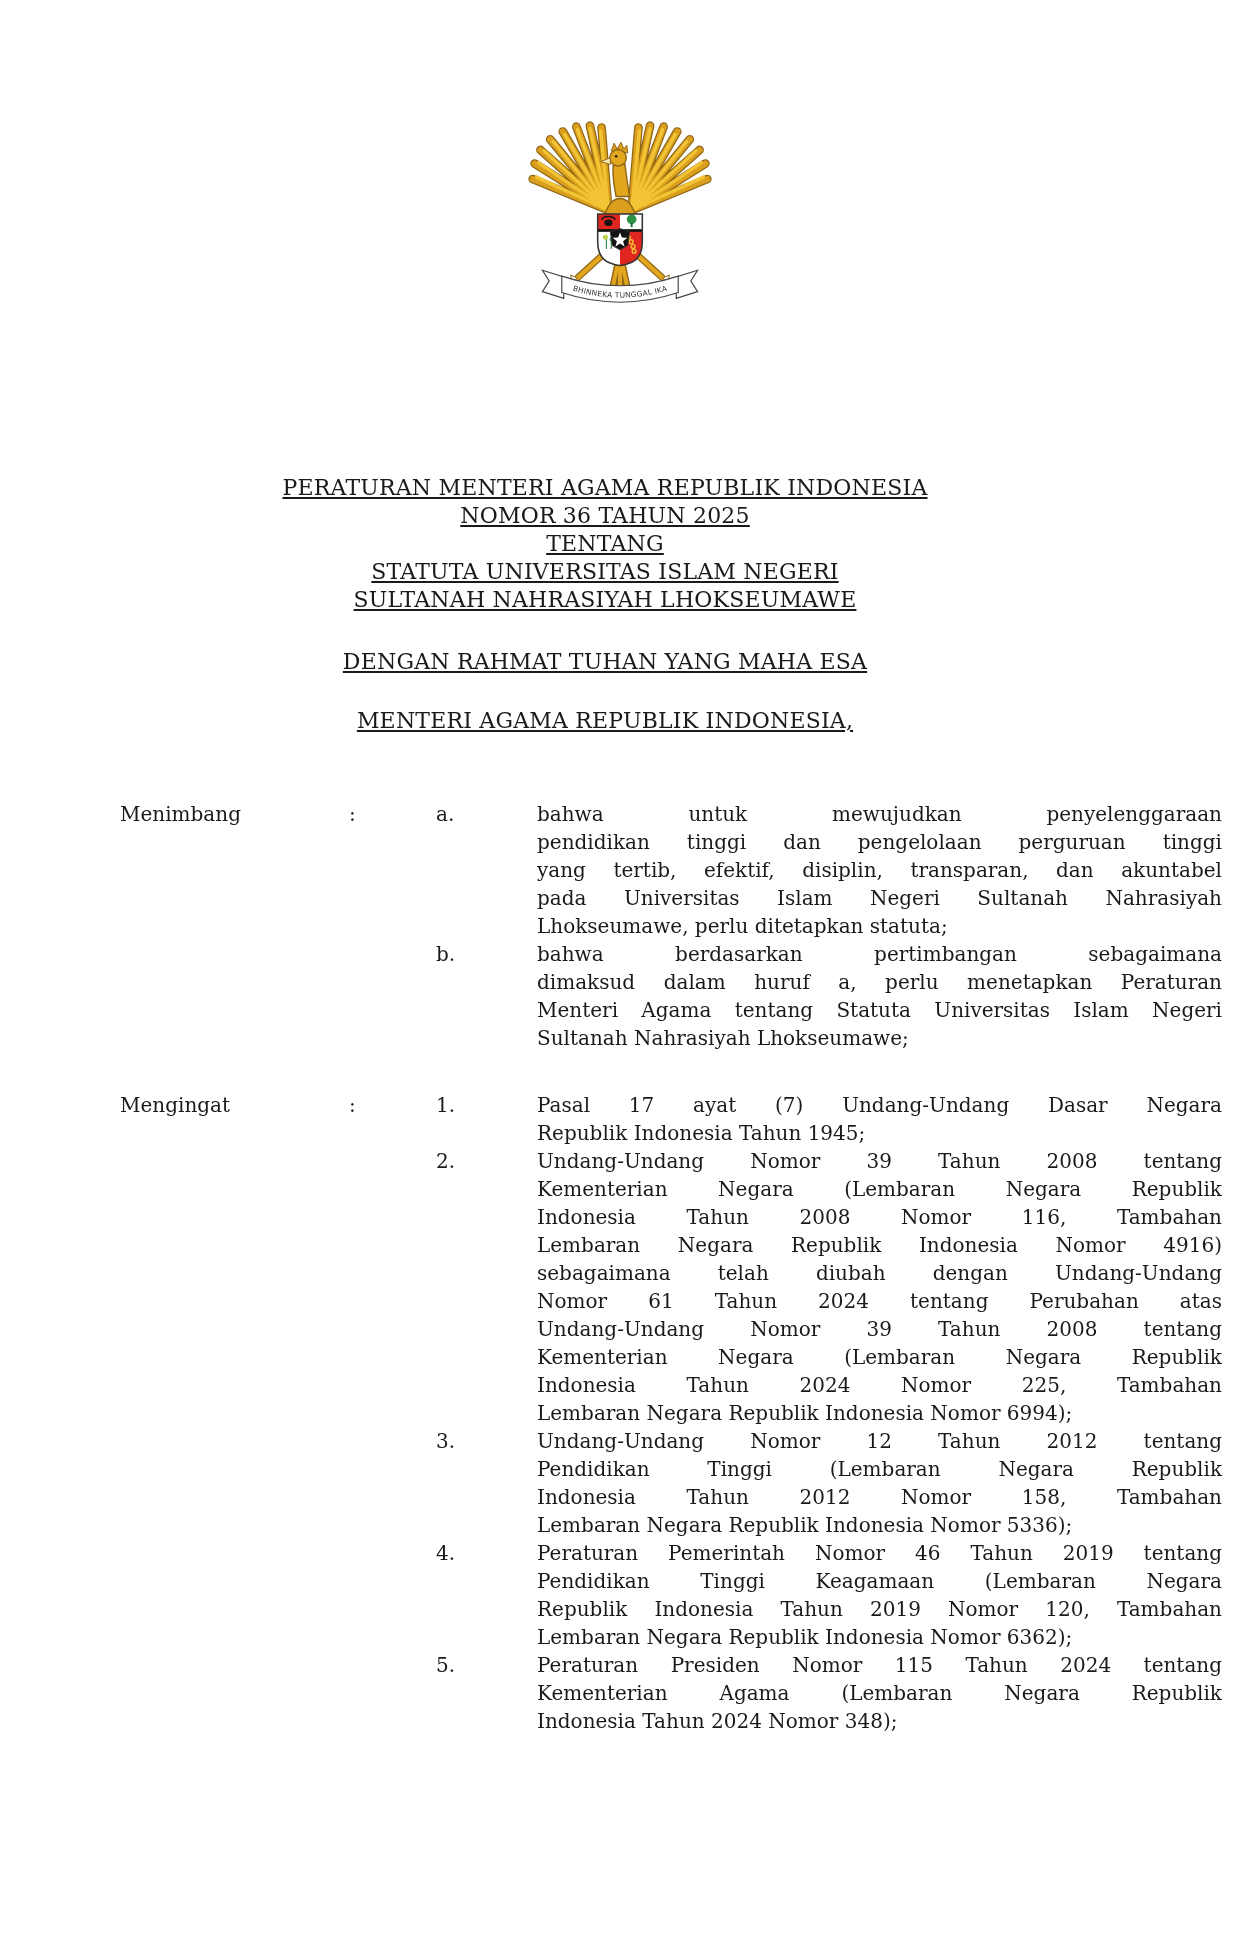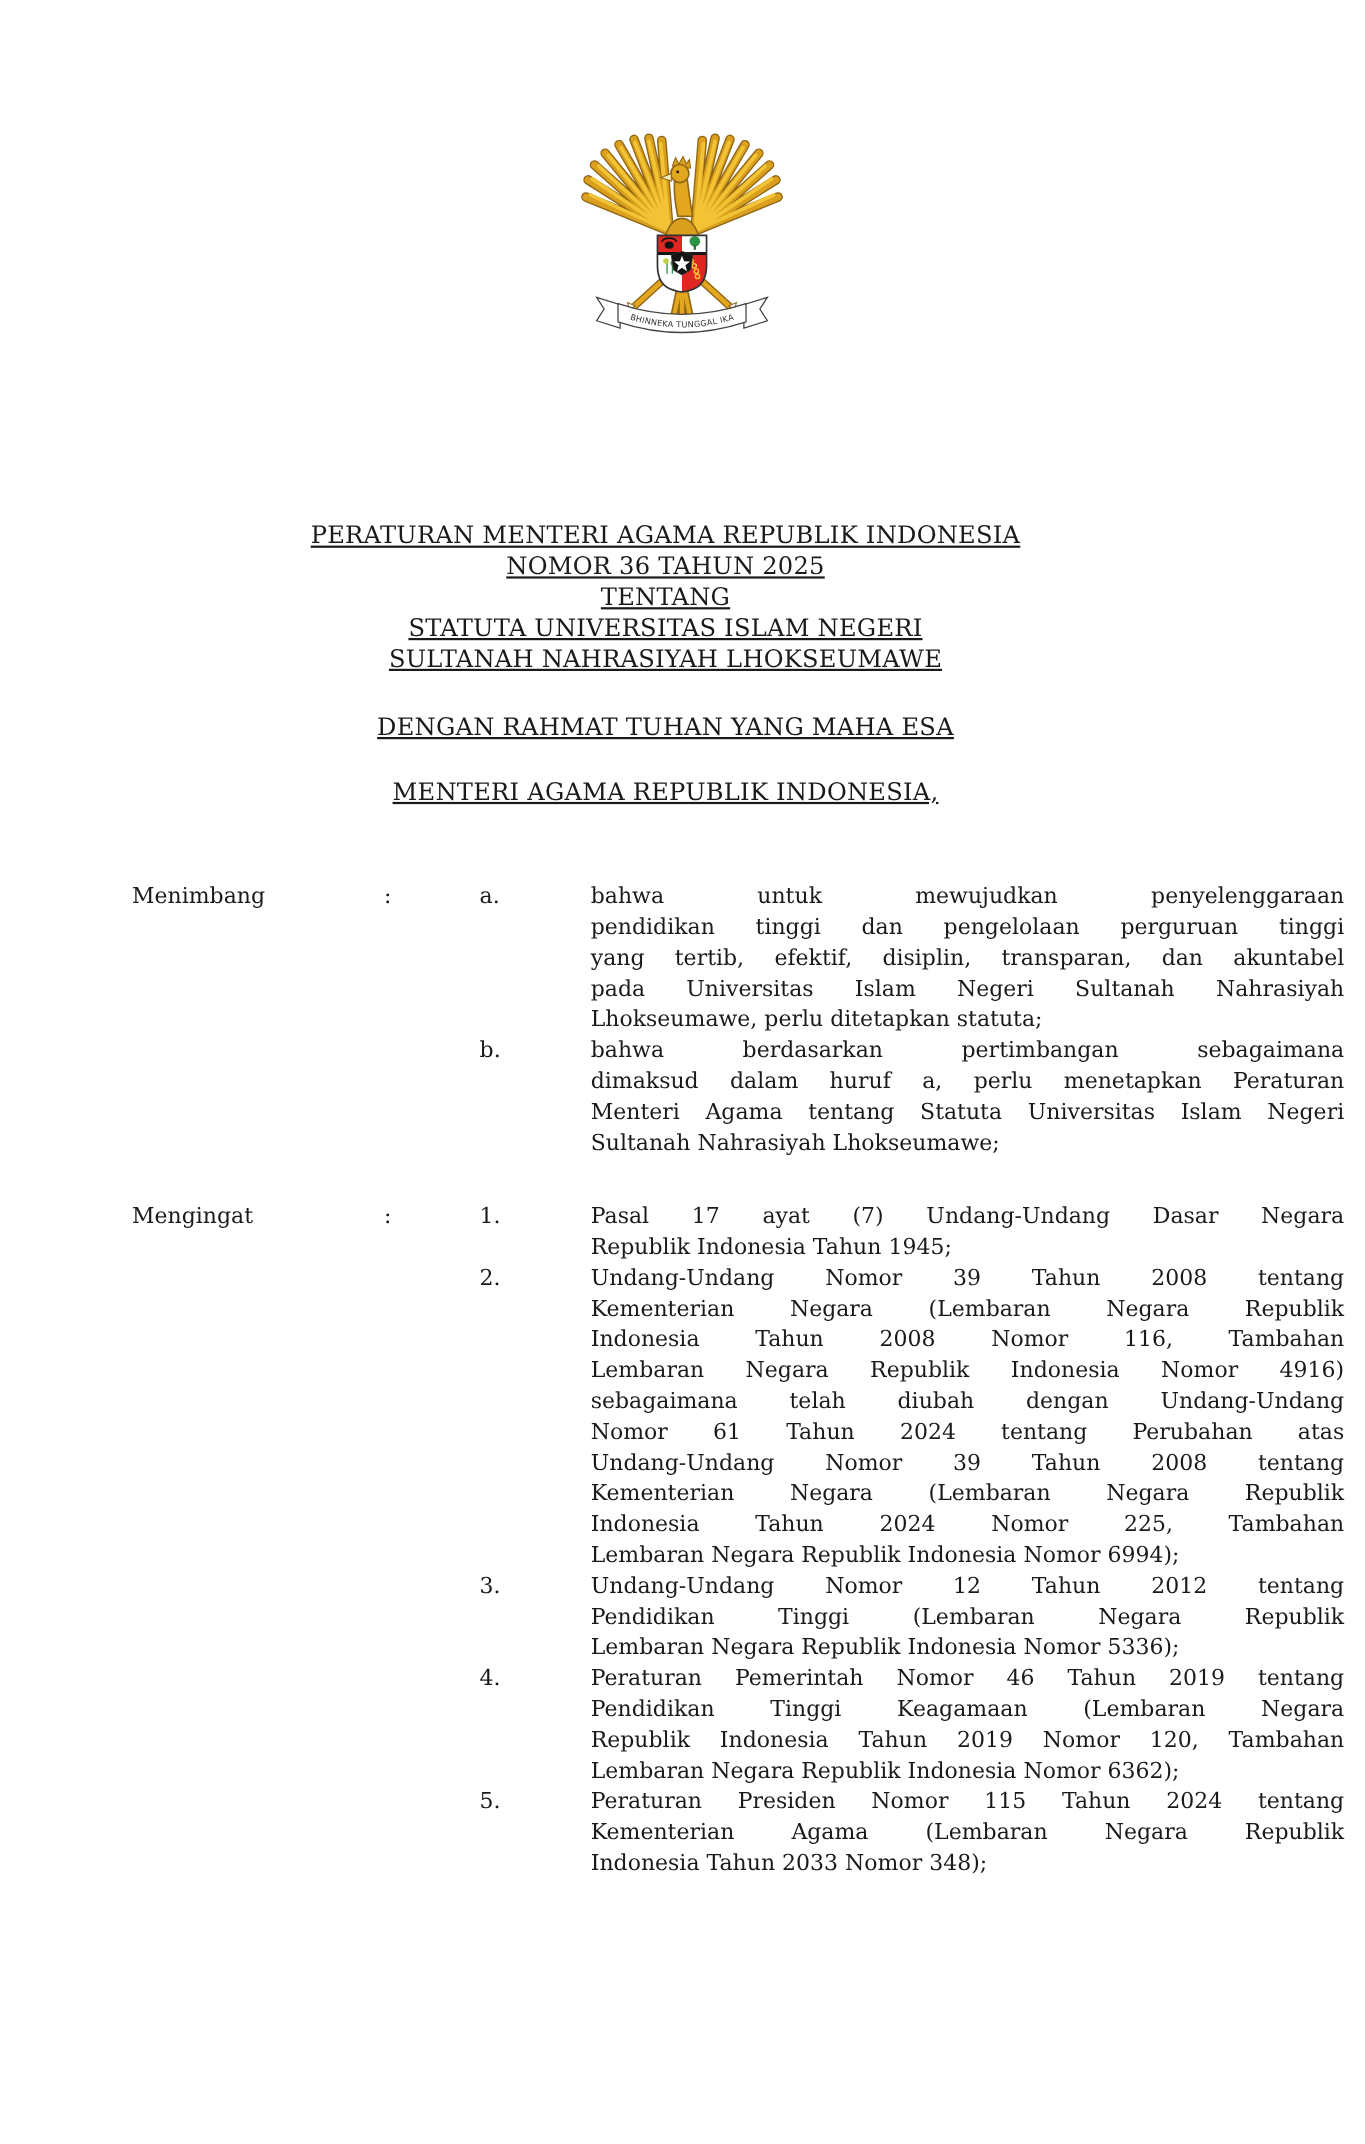--- a/index.html
+++ b/index.html
@@ -209,20 +209,21 @@
       <div class="jl last">Lembaran Negara Republik Indonesia Nomor 6994);</div>
     </div>
   </div>
   <div class="item">
     <div class="c-label"></div>
     <div class="c-colon"></div>
     <div class="c-marker">3.</div>
     <div class="c-body">
       <div class="jl">Undang-Undang Nomor 12 Tahun 2012 tentang</div>
       <div class="jl">Pendidikan Tinggi (Lembaran Negara Republik</div>
+      <div class="jl">Indonesia Tahun 2012 Nomor 158, Tambahan</div>
       <div class="jl last">Lembaran Negara Republik Indonesia Nomor 5336);</div>
     </div>
   </div>
   <div class="item">
     <div class="c-label"></div>
     <div class="c-colon"></div>
     <div class="c-marker">4.</div>
     <div class="c-body">
       <div class="jl">Peraturan Pemerintah Nomor 46 Tahun 2019 tentang</div>
       <div class="jl">Pendidikan Tinggi Keagamaan (Lembaran Negara</div>
@@ -230,16 +231,16 @@
       <div class="jl last">Lembaran Negara Republik Indonesia Nomor 6362);</div>
     </div>
   </div>
   <div class="item">
     <div class="c-label"></div>
     <div class="c-colon"></div>
     <div class="c-marker">5.</div>
     <div class="c-body">
       <div class="jl">Peraturan Presiden Nomor 115 Tahun 2024 tentang</div>
       <div class="jl">Kementerian Agama (Lembaran Negara Republik</div>
-      <div class="jl last">Indonesia Tahun 2033 Nomor 348);</div>
+      <div class="jl last">Indonesia Tahun 2024 Nomor 348);</div>
     </div>
   </div>
 </section>
 
 </body></html>

